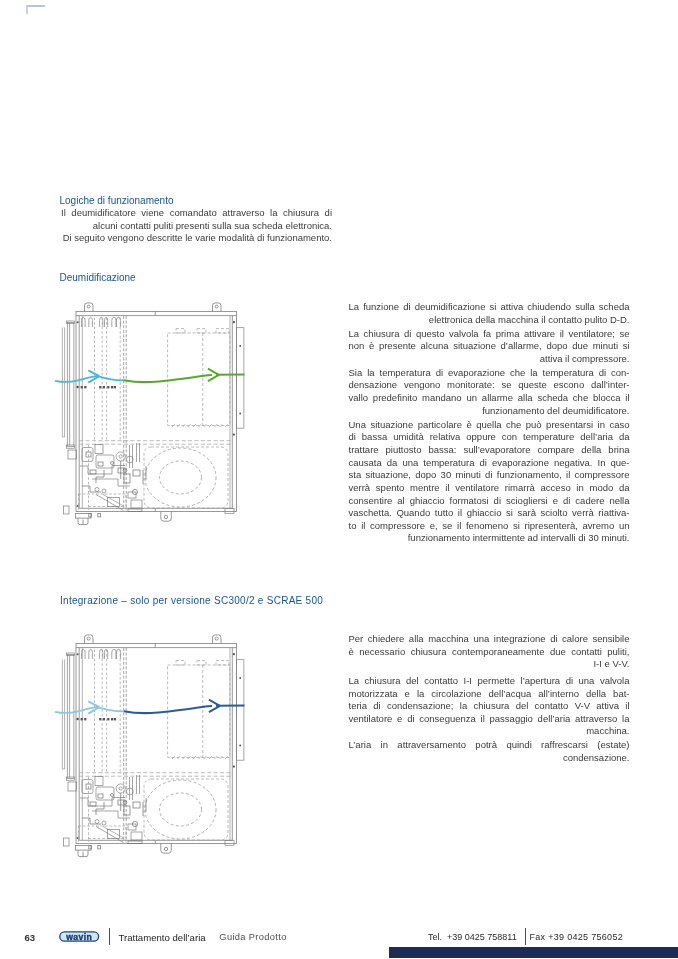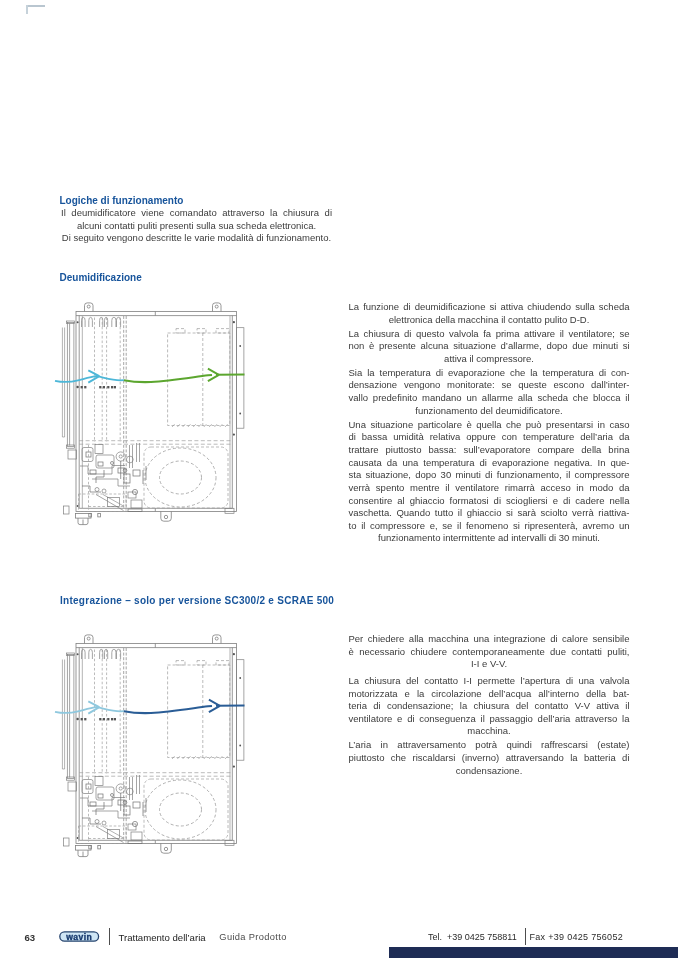--- a/index.html
+++ b/index.html
@@ -1,22 +1,22 @@
 <!DOCTYPE html>
 <html><head>
 <meta charset="utf-8">
 <style>
   html,body{margin:0;padding:0}
   body{width:678px;height:959px;position:relative;background:#ffffff;
        font-family:"Liberation Sans",sans-serif;overflow:hidden}
   .abs{position:absolute}
-  .hd{position:absolute;font-weight:bold;font-size:10px;color:#17549b;white-space:nowrap}
+  .hd{position:absolute;font-weight:normal;font-size:10px;color:#17549b;white-space:nowrap}
   .col{position:absolute;font-size:9.5px;color:#3b3b3b;line-height:12.65px}
   .jl{text-align:justify;text-align-last:justify}
-  .ll{text-align:center}
+  .ll{text-align:right}
   .ft{position:absolute;font-size:9px;color:#2a2a2a;white-space:nowrap}
 </style>
 </head>
 <body>
 
 <div class="abs" style="left:26px;top:5px;width:19px;height:2px;background:#b9c6d0"></div>
 
 <div class="abs" style="left:26px;top:5px;width:2px;height:9px;background:#c6d2da"></div>
 
 <div class="hd" style="left:59.5px;top:195.2px">Logiche di funzionamento</div>
@@ -394,29 +394,28 @@
 
 <path d="M 55,711.8 C 63,713.6 70,713.4 78,711.4 C 84,709.9 90,707.9 97,706.9 C 104,708.9 111,710.7 117,711.2 C 119.5,711.4 121.5,711.4 123.9,711.2" fill="none" stroke="#8fc8de" stroke-width="1.8"></path>
 <path d="M 99.3,707.1 L 88.3,701.3 M 99.3,707.1 L 88.3,713.6" fill="none" stroke="#8fc8de" stroke-width="1.9"></path>
 
 <path d="M 123.9,711.2 C 132,712.8 141,713.4 151,713 C 170,712 192,708.3 208,706.3 L 212,705.9 M 216,705.8 L 244.5,705.6" fill="none" stroke="#2a5d96" stroke-width="2.05"></path>
 <path d="M 219.9,705.8 L 208.9,699.7 M 219.9,705.8 L 208.9,712.2" fill="none" stroke="#2a5d96" stroke-width="2.0"></path>
 </svg>
 
 <div class="col" style="left:348.5px;top:632.9px;width:281px">
 <div class="jl">Per chiedere alla macchina una integrazione di calore sensibile</div>
-<div class="jl">è necessario chiudere contemporaneamente due contatti puliti,</div>
+<div class="jl">è necessario chiusura contemporaneamente due contatti puliti,</div>
 <div class="ll" style="margin-bottom:4px">I-I e V-V.</div>
 <div class="jl">La chiusura del contatto I-I permette l’apertura di una valvola</div>
 <div class="jl">motorizzata e la circolazione dell’acqua all’interno della bat-</div>
 <div class="jl">teria di condensazione; la chiusura del contatto V-V attiva il</div>
 <div class="jl">ventilatore e di conseguenza il passaggio dell’aria attraverso la</div>
 <div class="ll" style="margin-bottom:1.2px">macchina.</div>
 <div class="jl">L’aria in attraversamento potrà quindi raffrescarsi (estate)</div>
-<div class="jl">piuttosto che riscaldarsi (inverno) attraversando la batteria di</div>
 <div class="ll">condensazione.</div>
 </div>
 
 <div class="ft" style="left:24.5px;top:931.5px;font-weight:bold;color:#333;font-size:9.6px">63</div>
 
 <svg class="abs" style="left:59px;top:931px" width="41" height="11" viewBox="0 0 41 11">
   <rect x="0.8" y="0.8" width="38.8" height="9.4" rx="4.7" fill="#cfe6f5" stroke="#27456f" stroke-width="1.3"></rect>
   <text x="20.2" y="8.5" text-anchor="middle" font-family="Liberation Sans, sans-serif" font-size="8.6" font-weight="bold" fill="#17396d" stroke="#17396d" stroke-width="0.35" letter-spacing="0.45">wavin</text>
 </svg>
 

